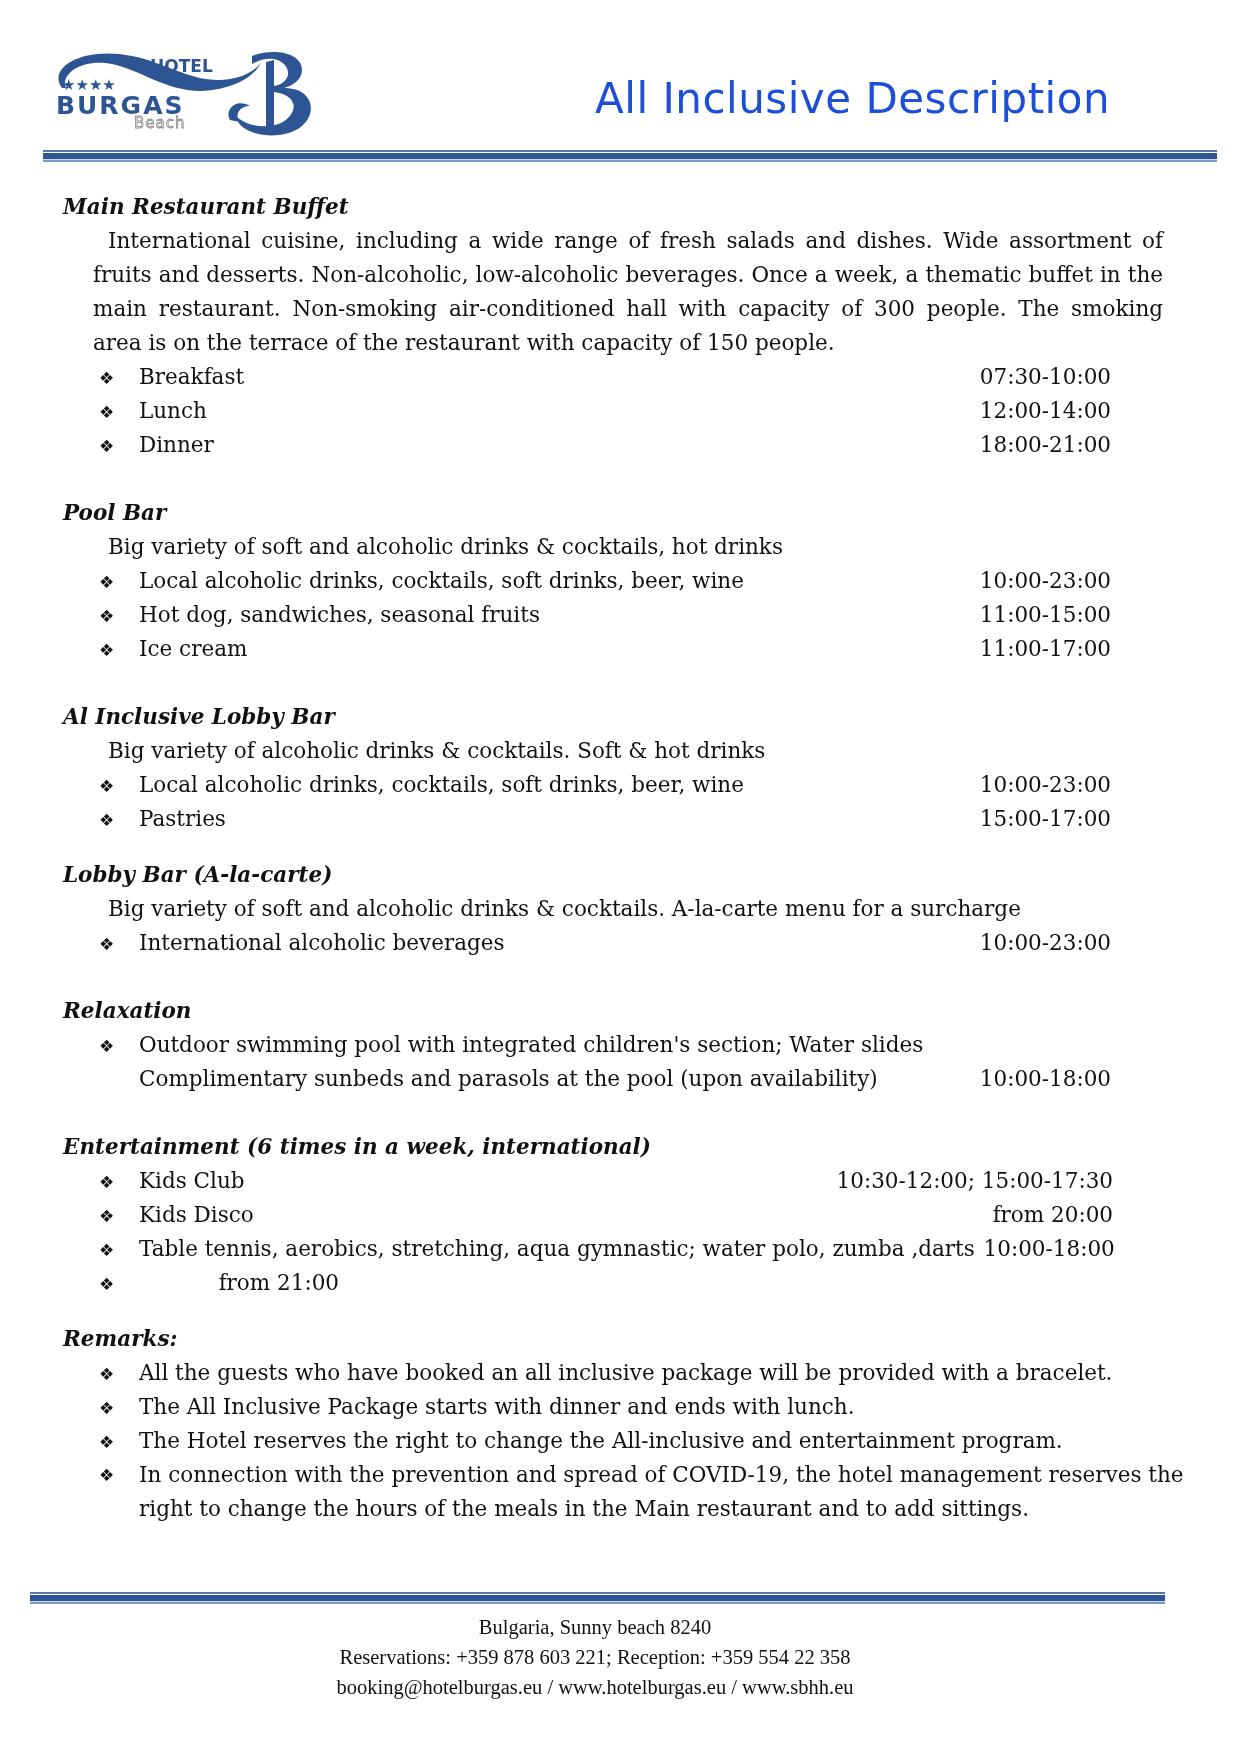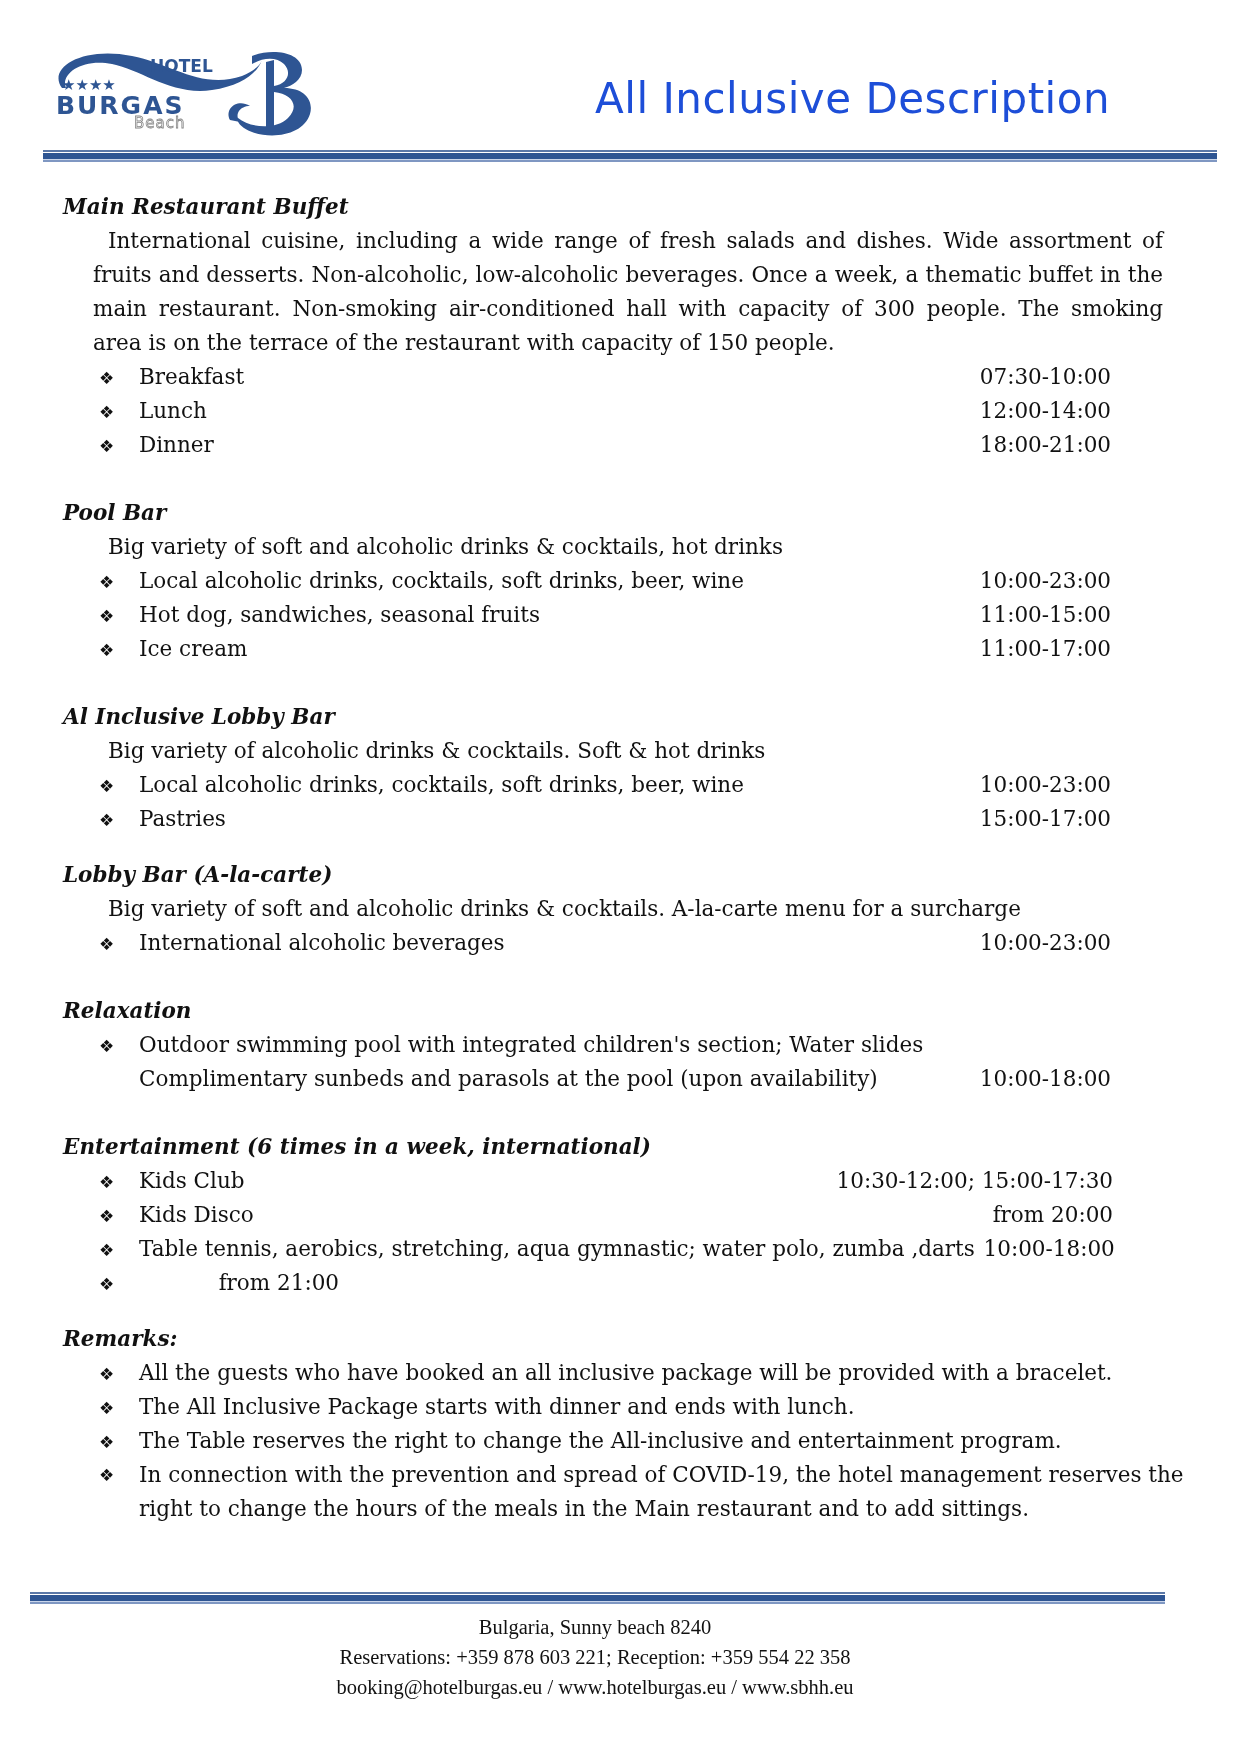--- a/index.html
+++ b/index.html
@@ -175,21 +175,21 @@
     <div class="row">
       <span class="bul">❖</span>
       <span class="txt">All the guests who have booked an all inclusive package will be provided with a  bracelet.</span>
     </div>
     <div class="row">
       <span class="bul">❖</span>
       <span class="txt">The All Inclusive Package starts with dinner and ends with lunch.</span>
     </div>
     <div class="row">
       <span class="bul">❖</span>
-      <span class="txt">The Table reserves the right to change the All-inclusive and entertainment program.</span>
+      <span class="txt">The Hotel reserves the right to change the All-inclusive and entertainment program.</span>
     </div>
     <div style="position:relative;">
       <span class="bul" style="position:absolute;left:36px;top:0;font-size:17px;">❖</span>
       <div class="remark-wrap">In connection with the prevention and spread of COVID-19, the hotel management reserves the right to change the hours of the meals in the Main restaurant and to add sittings.</div>
     </div>
   </div>
 </div>
 
 <div class="rule rule-bottom">
   <div class="l1"></div>

